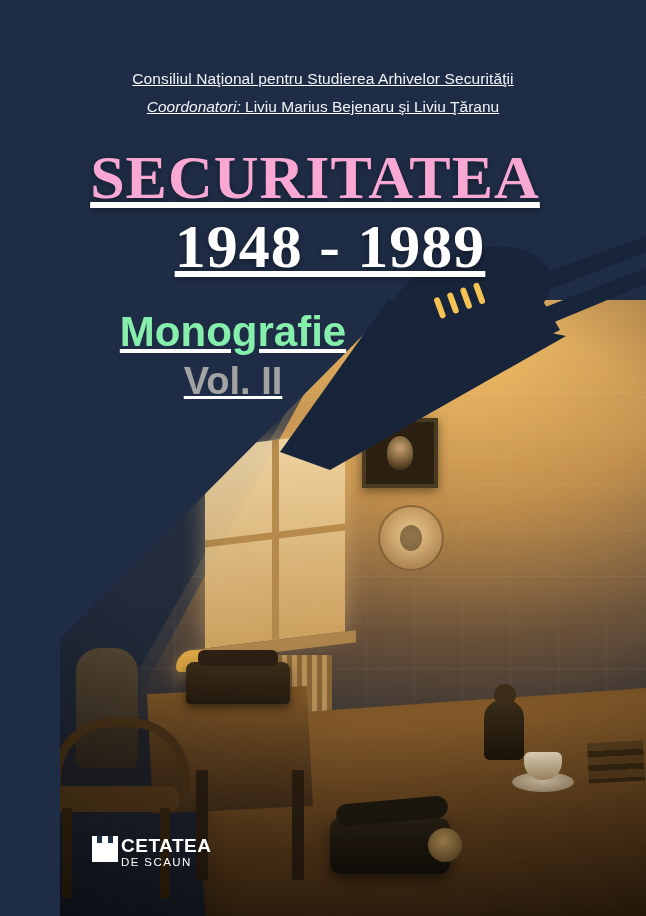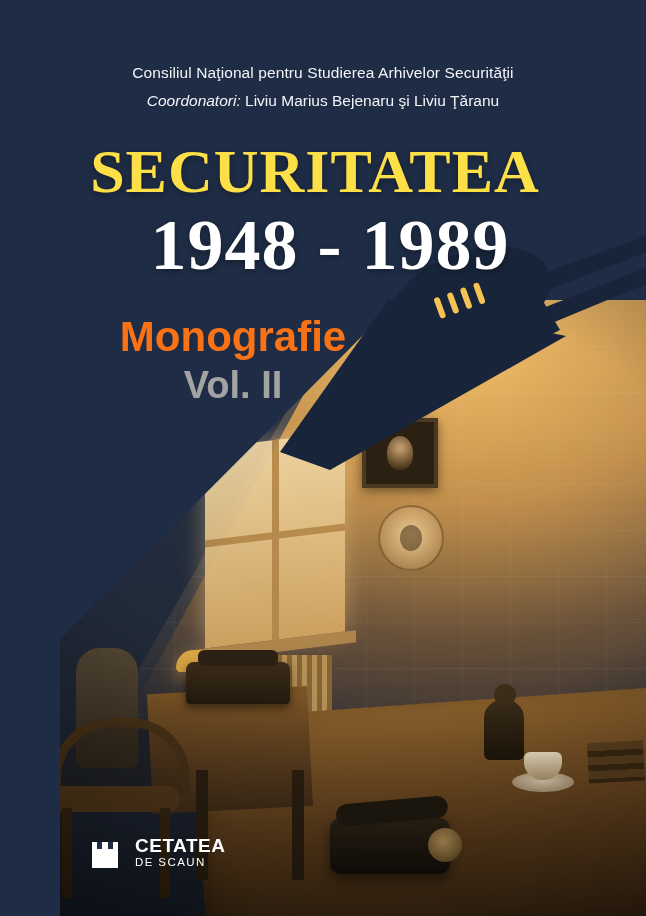--- a/index.html
+++ b/index.html
@@ -299,24 +299,25 @@
   .navy-left {
     position: absolute;
     left: 0; top: 0;
     width: 60px; height: 916px;
     background: #1e2c45;
   }
 
   
   .text-block {
     position: absolute;
-    left: 0; top: 2px;
+    left: 0; top: 8px;
     width: 646px;
     text-align: center;
     color: #ffffff;
+    text-decoration: underline;
   }
   .org {
     margin: 62px 0 0 0;
     font-size: 15.5px;
     letter-spacing: .1px;
     color: #f2f4f8;
   }
   .coord {
     margin: 10px 0 0 0;
     font-size: 15.5px;
@@ -326,59 +327,59 @@
   .coord em {
     font-style: italic;
   }
   .title {
     margin: 30px 16px 0 0;
     font-family: "Liberation Serif", serif;
     font-weight: bold;
     font-size: 62px;
     line-height: 1.02;
     letter-spacing: 1px;
-    color: #fde047;
+    color: #f9a8d4;
     text-shadow: 0 2px 6px rgba(0,0,0,.35);
   }
   .years {
     margin: 6px 0 0 0;
     font-family: "Liberation Serif", serif;
     font-weight: bold;
-    font-size: 72px;
+    font-size: 62px;
     line-height: 1.02;
     letter-spacing: 1px;
     color: #ffffff;
     text-shadow: 0 2px 6px rgba(0,0,0,.35);
     padding-left: 14px;
   }
   .subtitle {
     margin: 30px 0 0 0;
     font-size: 42px;
     font-weight: bold;
     line-height: 1.12;
-    color: #f97316;
+    color: #86efac;
   }
   .volume {
     margin: 4px 0 0 0;
     font-size: 38px;
     font-weight: bold;
     color: #a3a3a3;
   }
   .left-align {
     padding-right: 180px;
   }
 
   
   .logo {
     position: absolute;
     left: 92px;
     top: 836px;
     display: flex;
-    align-items: flex-end;
-    gap: 17px;
+    align-items: flex-start;
+    gap: 3px;
   }
   .logo-mark {
     width: 26px;
     height: 26px;
     position: relative;
     background: #ffffff;
   }
   .logo-mark::before {
     content: "";
     position: absolute;

